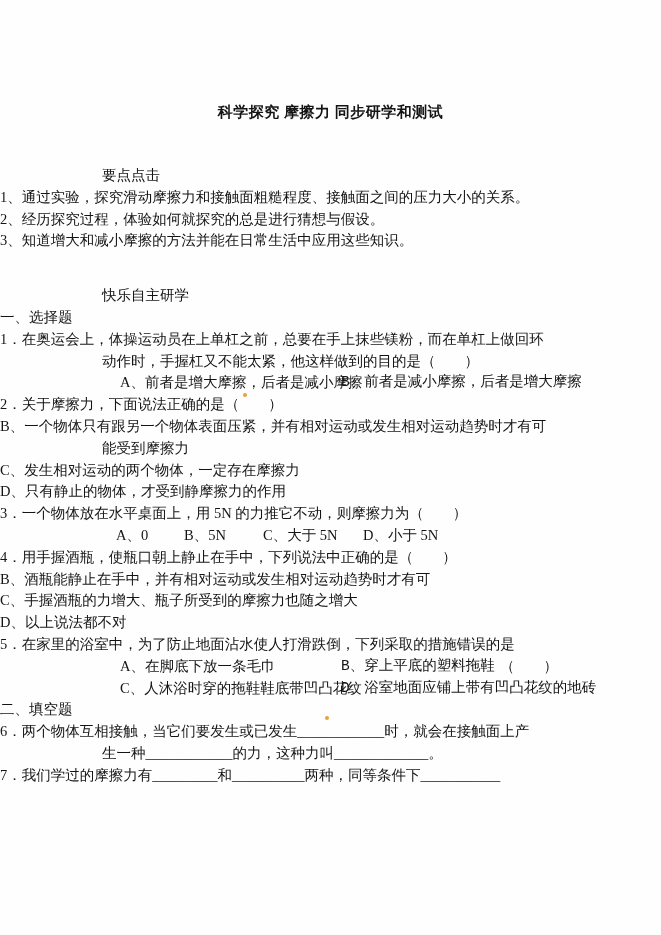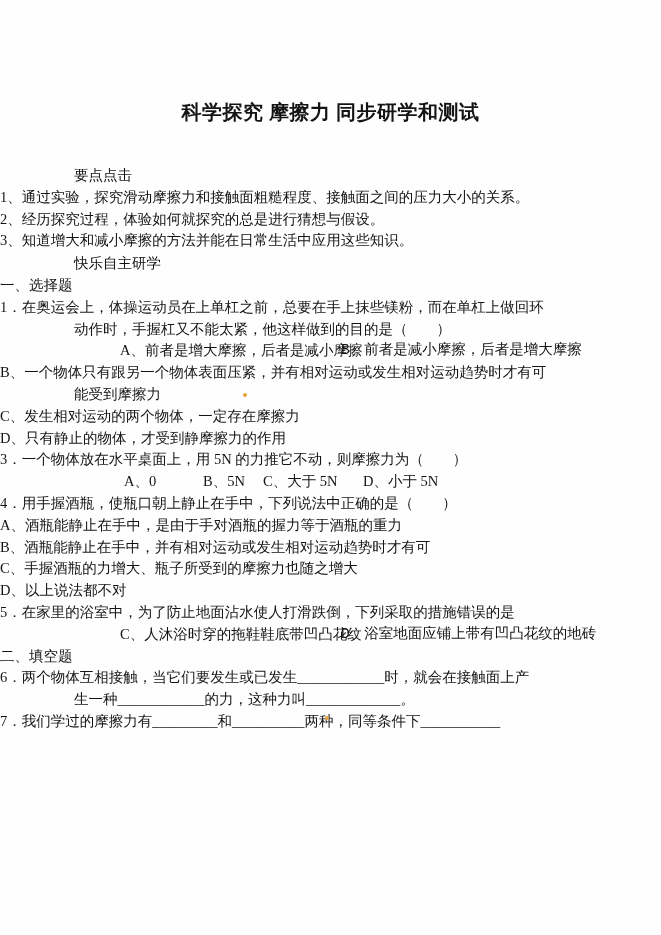--- a/index.html
+++ b/index.html
@@ -5,31 +5,31 @@
   html,body{margin:0;padding:0;}
   body{
     width:661px;height:935px;position:relative;overflow:hidden;
     background:#fefefe;color:#141414;
     font-family:"Liberation Serif","DejaVu Serif",serif;
     font-size:14.5px;
   }
   .page{position:absolute;inset:0;background:#fefefe;}
   .doc-title{
     position:absolute;top:100px;left:0;width:661px;height:24px;
-    text-align:center;font-weight:bold;font-size:20px;line-height:24px;
+    text-align:center;font-weight:bold;font-size:15px;line-height:24px;
     letter-spacing:0.5px;white-space:nowrap;
   }
   .textcol{position:absolute;top:165px;left:0;width:661px;}
   .ln{position:relative;height:21.8px;line-height:21.8px;white-space:nowrap;}
-  .m  {padding-left:74px;}   
+  .m  {padding-left:102px;}   
   .ind{}  
-  .gap{margin-top:1px;}     
+  .gap{margin-top:33px;}     
   .abs{position:absolute;top:0;white-space:nowrap;}
   .cA{left:120px;text-align:right;} .cB{left:341px;font-family:Liberation Mono, monospace;} .cParen{left:500px;}
-  .q3a{left:124px;} .q3b{left:203px;} .q3c{left:263px;} .q3d{left:363px;}
+  .q3a{left:116px;} .q3b{left:184px;} .q3c{left:263px;} .q3d{left:363px;}
   .dot{position:absolute;width:4px;height:4px;border-radius:50%;}
 </style>
 </head>
 <body>
 
 <div class="page">
 
   <div class="doc-title">科学探究 摩擦力 同步研学和测试</div>
 
   <div class="textcol">
@@ -43,40 +43,45 @@
 
     <div class="ln ind">一、选择题</div>
 
     <div class="ln ind">1．在奥运会上，体操运动员在上单杠之前，总要在手上抹些镁粉，而在单杠上做回环</div>
     <div class="ln m">动作时，手握杠又不能太紧，他这样做到的目的是（　　）</div>
     <div class="ln">
       <span class="abs cA">A、前者是增大摩擦，后者是减小摩擦</span>
       <span class="abs cB">B、前者是减小摩擦，后者是增大摩擦</span>
     </div>
 
+    <div class="ln ind">2．关于摩擦力，下面说法正确的是（　　）</div>
     <div class="ln ind">B、一个物体只有跟另一个物体表面压紧，并有相对运动或发生相对运动趋势时才有可</div>
     <div class="ln m">能受到摩擦力</div>
     <div class="ln ind">C、发生相对运动的两个物体，一定存在摩擦力</div>
     <div class="ln ind">D、只有静止的物体，才受到静摩擦力的作用</div>
 
     <div class="ln ind">3．一个物体放在水平桌面上，用 5N 的力推它不动，则摩擦力为（　　）</div>
     <div class="ln">
       <span class="abs q3a">A、0</span>
       <span class="abs q3b">B、5N</span>
       <span class="abs q3c">C、大于 5N</span>
       <span class="abs q3d">D、小于 5N</span>
     </div>
 
     <div class="ln ind">4．用手握酒瓶，使瓶口朝上静止在手中，下列说法中正确的是（　　）</div>
-    <div class="ln ind">A、酒瓶能静止在手中，是由于手对酒瓶的握力等于酒瓶的重力</div>
     <div class="ln ind">B、酒瓶能静止在手中，并有相对运动或发生相对运动趋势时才有可</div>
     <div class="ln ind">C、手握酒瓶的力增大、瓶子所受到的摩擦力也随之增大</div>
     <div class="ln ind">D、以上说法都不对</div>
 
     <div class="ln ind">5．在家里的浴室中，为了防止地面沾水使人打滑跌倒，下列采取的措施错误的是</div>
+    <div class="ln">
+      <span class="abs cA">A、在脚底下放一条毛巾</span>
+      <span class="abs cB">B、穿上平底的塑料拖鞋</span>
+      <span class="abs cParen">（　　）</span>
+    </div>
     <div class="ln">
       <span class="abs cA">C、人沐浴时穿的拖鞋鞋底带凹凸花纹</span>
       <span class="abs cB">D、浴室地面应铺上带有凹凸花纹的地砖</span>
     </div>
 
     <div class="ln ind">二、填空题</div>
     <div class="ln ind">6．两个物体互相接触，当它们要发生或已发生____________时，就会在接触面上产</div>
     <div class="ln m">生一种____________的力，这种力叫_____________。</div>
     <div class="ln ind">7．我们学过的摩擦力有_________和__________两种，同等条件下___________</div>
 

